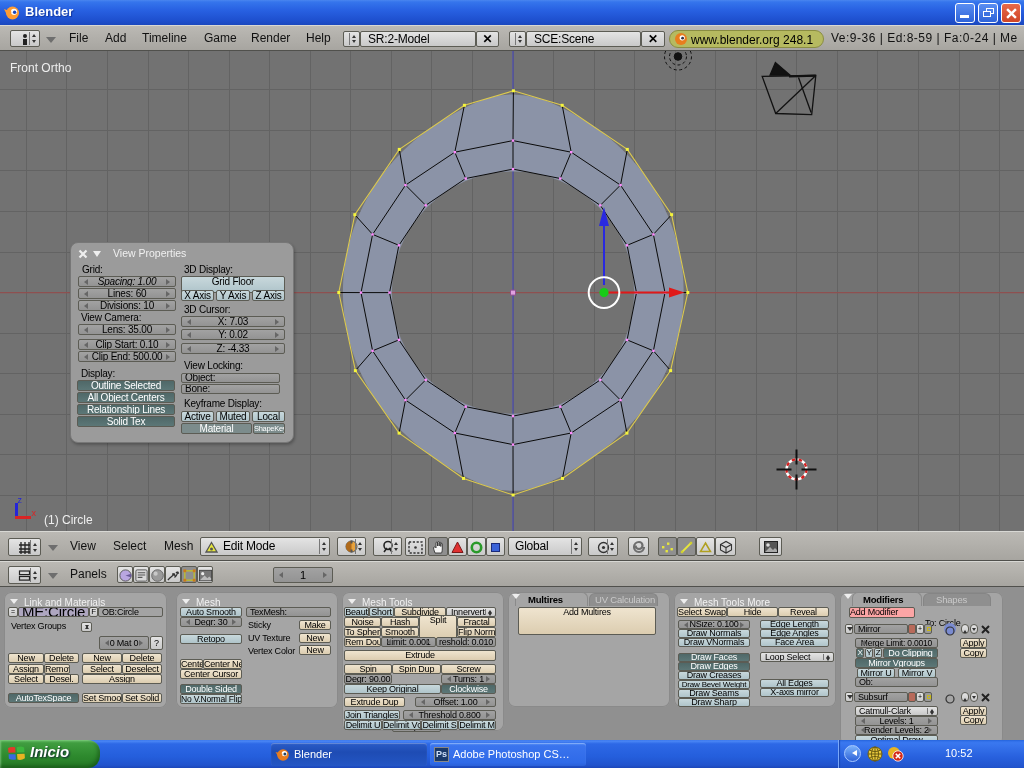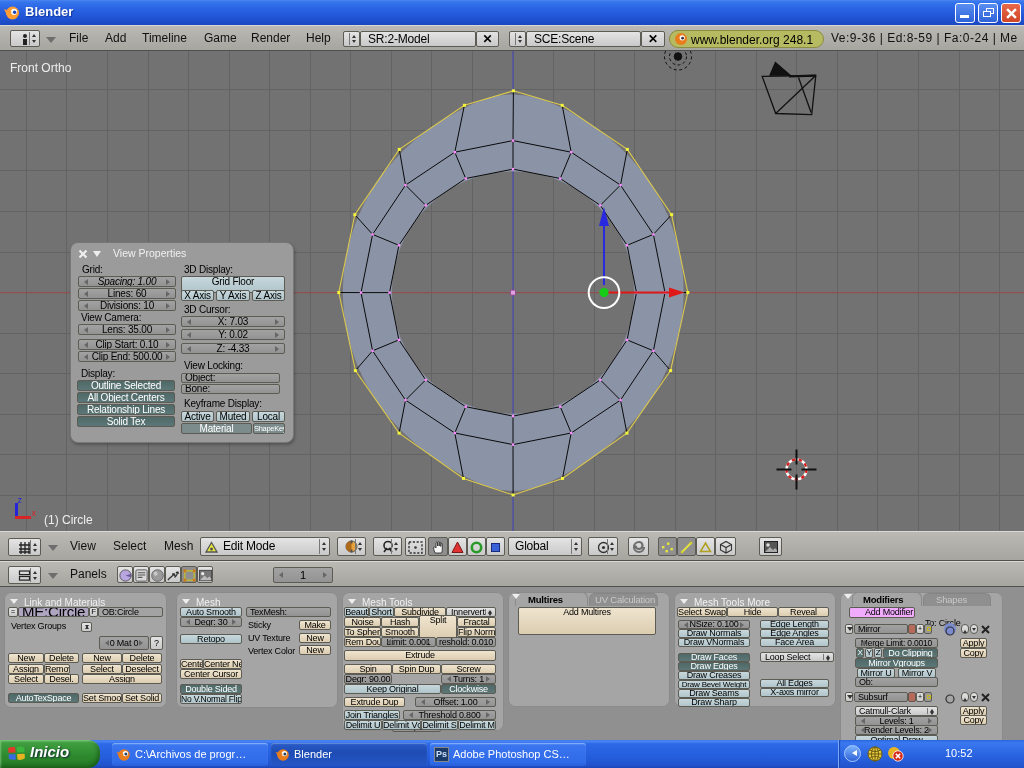--- a/index.html
+++ b/index.html
@@ -464,21 +464,21 @@
         <i class="sd"></i>
       </span></div>
 <div class="t" style="left:760px;top:92px;width:69px;height:9px;line-height:7px;font-size:9px;">All Edges</div>
 <div class="t" style="left:760px;top:101px;width:69px;height:9px;line-height:7px;font-size:9px;">X-axis mirror</div>
 <div class="panel" style="left:840px;top:5px;width:163px;height:153px"></div>
 <div class="abs" style="left:852px;top:5px;width:70px;height:14px;background:#a5a5a5;border:1px solid #8a8a8a;border-bottom:none;border-radius:6px 6px 0 0"></div>
 <div class="abs" style="left:923px;top:6px;width:68px;height:13px;background:#8f8f8f;border:1px solid #858585;border-bottom:none;border-radius:6px 6px 0 0"></div>
 <div class="ptitle" style="left:844px;top:5px"><i class="tri"></i></div>
 <div class="lb" style="left:863px;top:7px;font-size:9.5px;font-weight:bold">Modifiers</div>
 <div class="lb" style="left:936px;top:7px;font-size:9.5px;color:#c9c9c9">Shapes</div>
-<div class="m" style="left:849px;top:20px;width:66px;height:11px;line-height:9px;font-size:9px;background:#f0abfc;text-align:left;padding-left:15px">Add Modifier</div>
+<div class="m" style="left:849px;top:20px;width:66px;height:11px;line-height:9px;font-size:9px;background:#fca5a5;text-align:left;padding-left:0">Add Modifier</div>
 <div class="lb" style="left:925px;top:31px;font-size:9px">To: Circle</div>
 <div class="m" style="left:845px;top:37px;width:8px;height:10px;line-height:8px;font-size:9px;padding:0"></div>
 <div class="abs" style="left:846.5px;top:40px;width:0;height:0;border:3px solid transparent;border-top:4px solid #333"></div>
 <div class="n" style="left:854px;top:37px;width:54px;height:10px;line-height:8px;font-size:9px;text-align:left;padding-left:3px">Mirror</div>
 <div class="m" style="left:908px;top:37px;width:8px;height:10px;line-height:8px;font-size:9px;background:#b86a5a"></div>
 <div class="m" style="left:916px;top:37px;width:8px;height:10px;line-height:8px;font-size:7px;">+</div>
 <div class="m" style="left:924px;top:37px;width:8px;height:10px;line-height:8px;font-size:9px;background:#9a9a9a">
       <span style="position:absolute;left:1.5px;top:1.5px;width:4px;height:4px;border:1px solid #c8b818"></span>
     </div>
 <div class="abs" style="left:944px;top:36px;width:12px;height:12px;border-radius:6px;background:#7a8bd0"><svg width="10" height="10" style="margin:1px" viewBox="0 0 10 10">
@@ -535,26 +535,20 @@
       <svg width="21" height="21" style="position:absolute;left:6px;top:3px" viewBox="0 0 21 21">
         <g transform="rotate(-4 10 10)">
           <path d="M2.5 4.5 Q5.5 3 9.5 4.2 L9.5 9.5 L2.5 9.2 Z" fill="#e23a2a"></path>
           <path d="M11 4.4 Q15 3.2 18.5 5 L18.5 9.8 L11 9.5 Z" fill="#3db53d"></path>
           <path d="M2.5 10.8 L9.5 11.1 L9.5 16.4 Q5.5 17.2 2.5 15.3 Z" fill="#3a6ae0"></path>
           <path d="M11 11.1 L18.5 11.4 L18.5 15.8 Q14.5 18.2 11 16.6 Z" fill="#e8b422"></path>
         </g>
       </svg>
       <div class="abs" style="left:30px;top:3px;font-size:15px;font-weight:bold;font-style:italic;color:#fff;text-shadow:1px 1px 2px #123">Inicio</div>
     </div>
-<div class="task" style="left:112px;width:156px;background:linear-gradient(#5490f8 0%,#3a74ee 12%,#2f6ae8 85%,#2a60d8 100%);box-shadow:inset 0 1px 1px rgba(255,255,255,.3)"><svg width="15" height="15" style="position:absolute;left:4px;top:4px" viewBox="0 0 15 15">
-        <circle cx="8" cy="8" r="5.8" fill="#e87d1e"></circle>
-        <circle cx="9.4" cy="6.6" r="2.7" fill="#fff"></circle>
-        <circle cx="9.9" cy="7.1" r="1.5" fill="#246"></circle>
-        <path d="M0.5 5 L8 7 L3.5 10 Z" fill="#e87d1e"></path>
-      </svg><span style="margin-left:23px">C:\Archivos de progr…</span></div>
 <div class="task" style="left:271px;width:156px;background:linear-gradient(#2a5cc8,#1e4cb4 40%,#2456c4);box-shadow:inset 0 1px 1px rgba(255,255,255,.3)"><svg width="15" height="15" style="position:absolute;left:4px;top:4px" viewBox="0 0 15 15">
         <circle cx="8" cy="8" r="5.8" fill="#e87d1e"></circle>
         <circle cx="9.4" cy="6.6" r="2.7" fill="#fff"></circle>
         <circle cx="9.9" cy="7.1" r="1.5" fill="#246"></circle>
         <path d="M0.5 5 L8 7 L3.5 10 Z" fill="#e87d1e"></path>
       </svg><span style="margin-left:23px">Blender</span></div>
 <div class="task" style="left:430px;width:156px;background:linear-gradient(#5490f8 0%,#3a74ee 12%,#2f6ae8 85%,#2a60d8 100%);box-shadow:inset 0 1px 1px rgba(255,255,255,.3)"><div style="position:absolute;left:4px;top:4px;width:15px;height:15px;background:#1a3a6a;border:1px solid #888;color:#cfe0f8;font-size:9px;font-weight:bold;line-height:13px;text-align:center">Ps</div><span style="margin-left:23px">Adobe Photoshop CS…</span></div>
 <div class="abs" style="left:838px;top:0;width:186px;height:28px;background:linear-gradient(#2a6ae4 0%,#3a78f0 10%,#2861de 60%,#2153cc 100%);border-left:1px solid #7aa8f8;box-shadow:inset 1px 0 1px #1a46b0">
       <div class="abs" style="left:5px;top:5px;width:17px;height:17px;border-radius:9px;background:linear-gradient(#7ab2fa,#2e62d8);border:1px solid #a8c8ff">
         <div style="position:absolute;left:4px;top:4px;width:0;height:0;border:3.5px solid transparent;border-right:5px solid #fff"></div>

